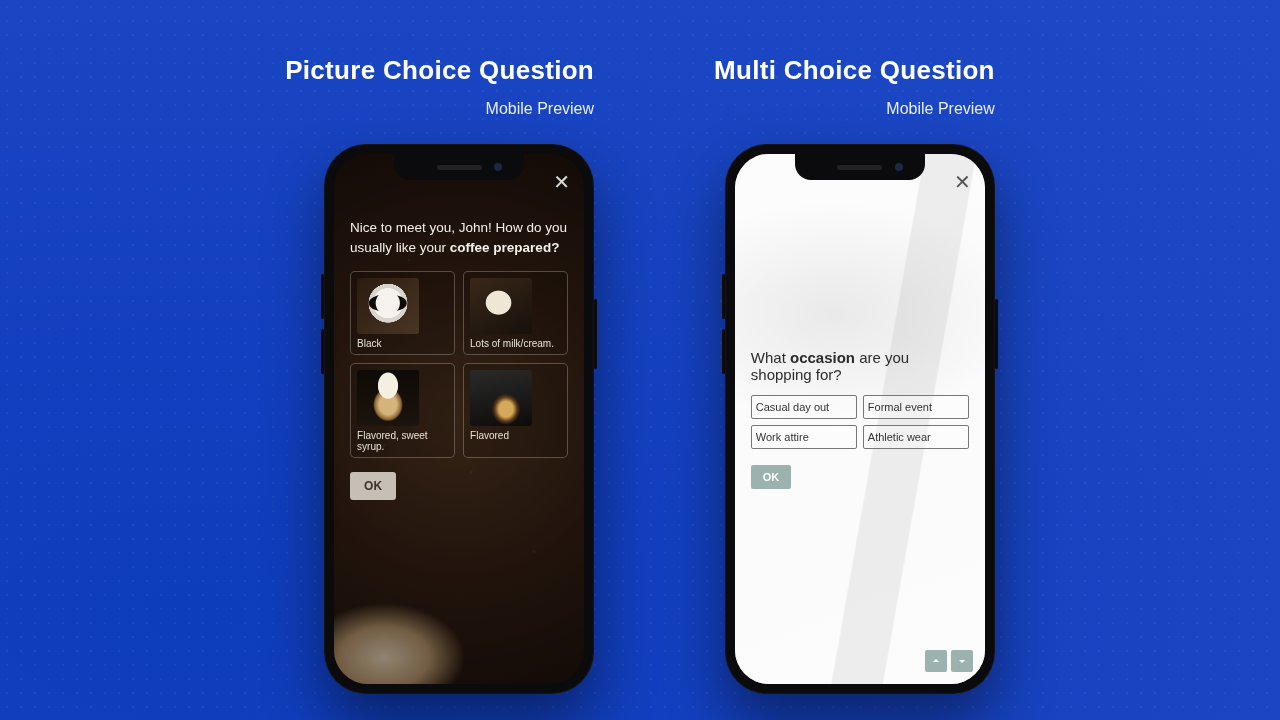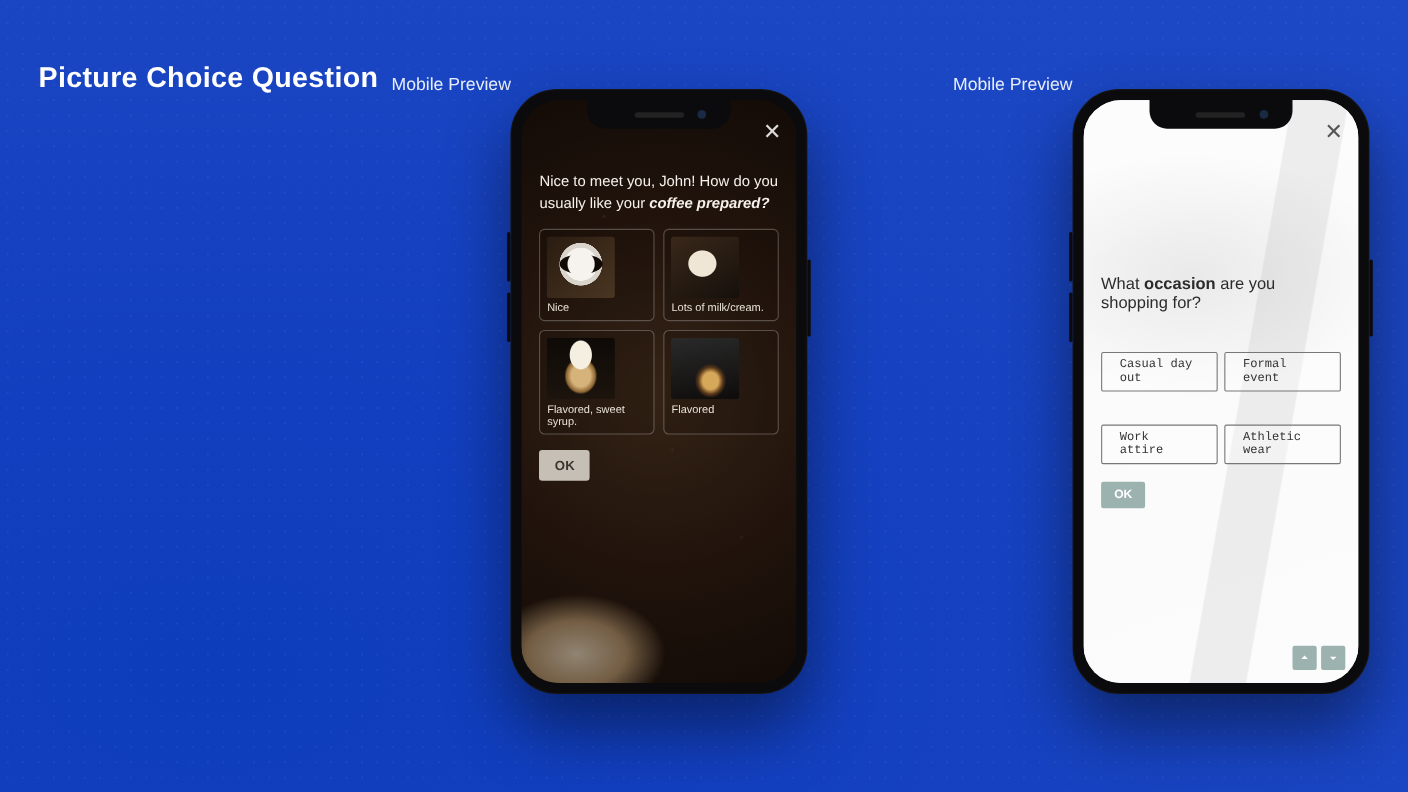--- a/index.html
+++ b/index.html
@@ -11,21 +11,21 @@
   
   body::before {
     content:"";
     position:absolute; inset:0;
     background-image: radial-gradient(rgba(255,255,255,0.05) 1px, transparent 1px);
     background-size: 14px 14px;
     pointer-events:none;
   }
 
   .stage { display:flex; justify-content:center; gap:120px; padding-top:55px; position:relative; z-index:1;}
-  .col { display:flex; flex-direction:row; align-items:flex-start; }
+  .col { display:flex; flex-direction:column; align-items:flex-end; }
   .title { color:#fff; font-size:26px; font-weight:700; letter-spacing:.3px; }
   .subtitle { color:#e9eefc; font-size:16px; margin-top:14px; font-weight:400;margin-left:12px; }
 
   
   .phone {
     margin-top:26px;
     width:270px; height:550px;
     border-radius:42px;
     background:#0b0b0d;
     padding:10px;
@@ -70,21 +70,21 @@
       radial-gradient(circle 3px at 30% 20%, #6a4a2c 50%, transparent 52%),
       radial-gradient(circle 3px at 70% 30%, #5a3e25 50%, transparent 52%),
       radial-gradient(circle 3px at 55% 60%, #6a4a2c 50%, transparent 52%),
       radial-gradient(circle 3px at 80% 75%, #5a3e25 50%, transparent 52%),
       radial-gradient(circle 3px at 20% 55%, #6a4a2c 50%, transparent 52%);
     opacity:.35;
   }
   .overlay1 { position:absolute; inset:0; background:rgba(15,10,6,0.35); }
   .coffee-content { position:relative; z-index:2; padding:64px 16px 0 16px; color:#f5f1ea; }
   .q1 { font-size:13.5px; line-height:1.45; font-weight:500; }
-  .q1 b{ font-weight:700;font-style:italic; }
+  .q1 b{ font-weight:700; }
   .pic-grid { margin-top:14px; display:grid; grid-template-columns: 1fr 1fr; gap:8px; }
   .pic-card {
     border:1px solid rgba(255,255,255,0.25);
     border-radius:5px; padding:6px 6px 5px 6px;
     background:rgba(0,0,0,0.10);
     cursor:pointer;
   }
   .pic-img { width:62px; height:56px; border-radius:3px; margin-bottom:4px; position:relative; overflow:hidden;}
   .pic-label { font-size:10px; color:#e8e2d6; line-height:1.1;}
   .ok-btn {
@@ -113,24 +113,24 @@
       radial-gradient(ellipse 260px 160px at 40% 30%, rgba(0,0,0,0.07), transparent 70%);
   }
   .light-content{ position:relative; z-index:2; padding:0 16px; height:100%; display:flex; flex-direction:column; justify-content:center; }
   .q2 {
     font-family: Liberation Sans, sans-serif;
     font-size:15px; color:#2c2c2c; margin-bottom:12px;
   }
   .q2 b{ font-weight:700; }
   .chips { display:grid; grid-template-columns:1fr 1fr; gap:6px; }
   .chip {
-    font-family: Liberation Mono, monospace;
+    font-family: Liberation Sans, sans-serif;
     font-size:11px; color:#333;
     border:1px solid #777; background:rgba(255,255,255,0.35);
-    padding:5px 16px; border-radius:2px; cursor:pointer;margin-top:24px;
+    padding:5px 4px; border-radius:2px; cursor:pointer;
   }
   .ok2 { margin-top:16px; display:inline-block; align-self:flex-start;
     background:#9cb2ae; color:#fff; font-size:11px; font-weight:600;
     padding:6px 12px; border-radius:2px; cursor:pointer;}
   .nav-arrows{ position:absolute; right:12px; bottom:12px; display:flex; gap:4px; z-index:3;}
   .nav-arrows .arr{ width:22px; height:22px; background:#9cb2ae; color:#fff; display:flex;align-items:center;justify-content:center; border-radius:2px; cursor:pointer;}
   .nav-arrows svg{width:12px;height:12px;}
 </style>
 </head>
 <body>
@@ -153,21 +153,21 @@
         <span class="close-x">✕</span>
 
         <div class="coffee-content">
           <div class="q1">
             <span>Nice to meet you, John! How do you usually like your </span><b>coffee prepared?</b>
           </div>
 
           <div class="pic-grid">
             <div class="pic-card">
               <div class="pic-img t-black"></div>
-              <div class="pic-label">Nice</div>
+              <div class="pic-label">Black</div>
             </div>
             <div class="pic-card">
               <div class="pic-img t-lots"></div>
               <div class="pic-label">Lots of milk/cream.</div>
             </div>
             <div class="pic-card">
               <div class="pic-img t-flav"></div>
               <div class="pic-label">Flavored, sweet syrup.</div>
             </div>
             <div class="pic-card">
@@ -176,20 +176,21 @@
             </div>
           </div>
 
           <div class="ok-btn">OK</div>
         </div>
       </div>
     </div>
   </div>
 
   <div class="col">
+    <div class="title">Multi Choice Question</div>
     <div class="subtitle">Mobile Preview</div>
 
     <div class="phone">
       <div class="pbtn-r"></div>
       <div class="screen">
         <div class="bg-light"></div>
         <div class="notch">
             <div class="spk"></div>
             <div class="cam"></div>
           </div>

